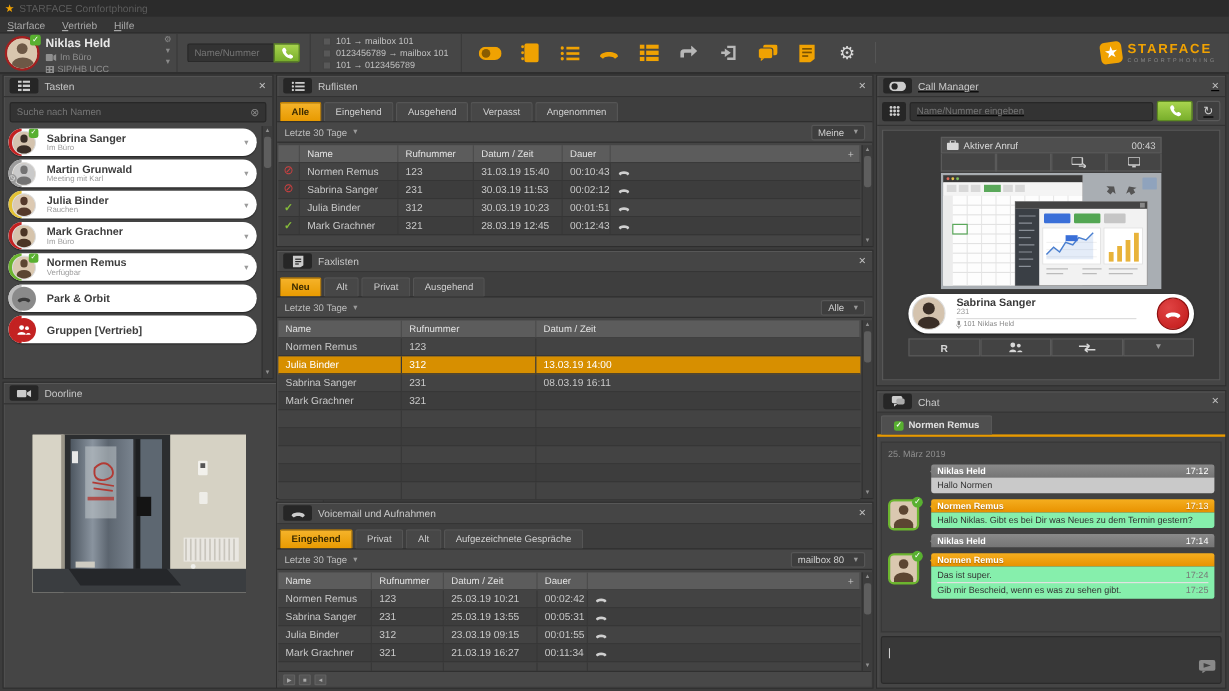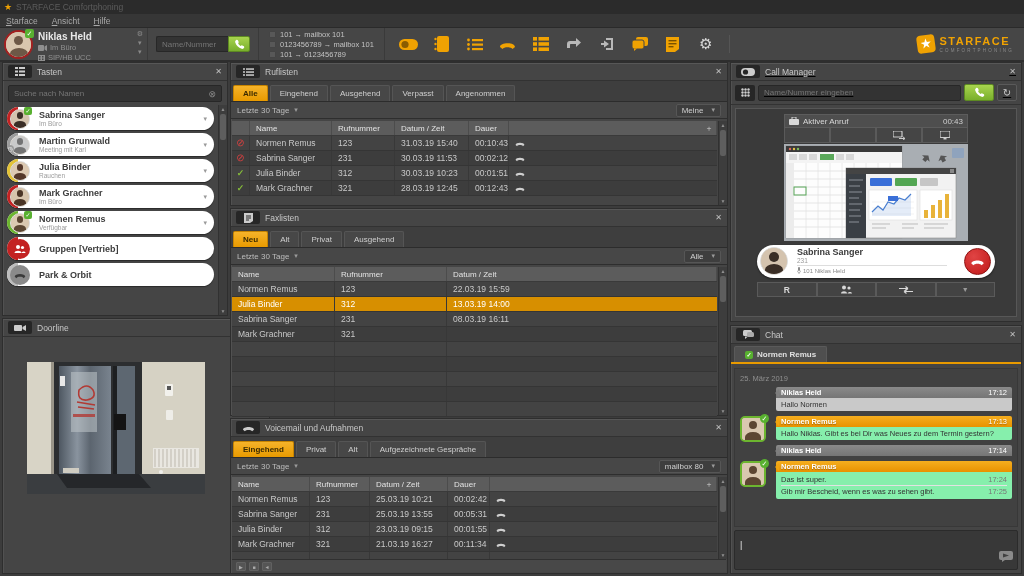--- a/index.html
+++ b/index.html
@@ -207,21 +207,21 @@
 
 <div class="app">
 
   <div class="titlebar">
     <span class="star">★</span>
     <span class="ttext">STARFACE Comfortphoning</span>
   </div>
 
   <div class="menubar">
     <span class="mitem">Starface</span>
-    <span class="mitem">Ansicht</span>
+    <span class="mitem">Vertrieb</span>
     <span class="mitem">Hilfe</span>
   </div>
 
   <div class="appheader">
     <div class="usercard">
       <div class="bigavatar">
           <div class="person" style="--p:#6d5846; background:#d9c6ae;"></div>
         </div>
       <div class="badge bigavatar-badge">✓</div>
       <div class="uname">Niklas Held</div>
@@ -424,39 +424,39 @@
             <div class="person" style="--p:#5c4632; background:#dac8b0;"></div>
           </div>
         <div class="pbadge">✓</div>
         <div>
             <div class="pname">Normen Remus</div>
             <div class="pstatus">Verfügbar</div>
           </div>
         <span class="chev">▾</span>
       </div>
       <div class="pill">
+        <div class="stripe" style="background:#bdbdbd"></div>
+        <div class="fncircle" style="background:#8a8a8a">
+          <svg width="12" height="8" viewBox="0 0 17 11">
+              <path d="M1,8 C1,3 16,3 16,8 L13.5,10 C12,7.5 5,7.5 3.5,10 Z" fill="#3a3a3a"></path>
+            </svg>
+        </div>
+        <div class="pname">Park &amp; Orbit</div>
+      </div>
+      <div class="pill">
         <div class="stripe" style="background:#c32222"></div>
         <div class="fncircle" style="background:#c32222">
           <svg width="12" height="10" viewBox="0 0 12 10">
               <circle cx="4" cy="3" r="2" fill="#fff"></circle>
               <circle cx="8.5" cy="3.5" r="1.6" fill="#fff"></circle>
               <path d="M0.5,9 C0.5,6 7.5,6 7.5,9 Z" fill="#fff"></path>
               <path d="M7.5,9 C8,7 11.5,7 11.5,9 Z" fill="#fff"></path>
             </svg>
         </div>
         <div class="pname">Gruppen [Vertrieb]</div>
-      </div>
-      <div class="pill">
-        <div class="stripe" style="background:#bdbdbd"></div>
-        <div class="fncircle" style="background:#8a8a8a">
-          <svg width="12" height="8" viewBox="0 0 17 11">
-              <path d="M1,8 C1,3 16,3 16,8 L13.5,10 C12,7.5 5,7.5 3.5,10 Z" fill="#3a3a3a"></path>
-            </svg>
-        </div>
-        <div class="pname">Park &amp; Orbit</div>
       </div>
     </div>
     <div class="sbar" style="top:42px;">
       <span class="sa">▲</span>
       <div class="thumb"></div>
       <span class="sa dn">▼</span>
     </div>
   </div>
 
   <div class="panel" id="doorline">
@@ -640,21 +640,20 @@
     </div>
     <div class="midtable" style="top:58px; bottom:1px; padding-right:9px; position:absolute;">
       <div class="thead">
         <div class="cell fx-name">Name</div>
         <div class="cell fx-num">Rufnummer</div>
         <div class="cell fx-dt">Datum / Zeit</div>
       </div>
       <div class="tr">
         <div class="cell fx-name">Normen Remus</div>
         <div class="cell fx-num">123</div>
-        <div class="cell fx-dt">22.03.19 15:59</div>
       </div>
       <div class="tr sel">
         <div class="cell fx-name">Julia Binder</div>
         <div class="cell fx-num">312</div>
         <div class="cell fx-dt">13.03.19 14:00</div>
       </div>
       <div class="tr">
         <div class="cell fx-name">Sabrina Sanger</div>
         <div class="cell fx-num">231</div>
         <div class="cell fx-dt">08.03.19 16:11</div>

